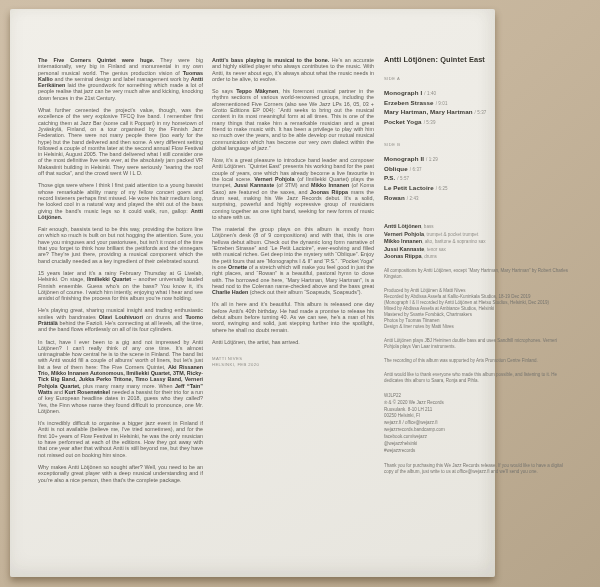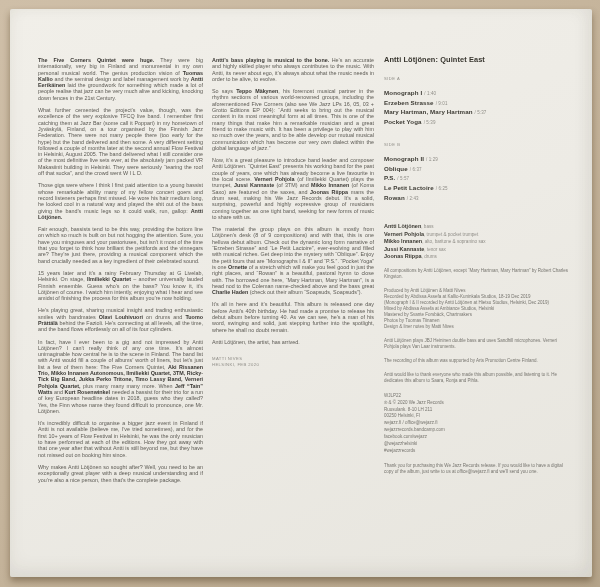--- a/index.html
+++ b/index.html
@@ -1,18 +1,18 @@
 <!DOCTYPE html>
 <html><head>
 <meta charset="utf-8">
 <style>
   html,body{margin:0;padding:0;}
   body{width:600px;height:587px;font-family:"Liberation Sans","DejaVu Sans",sans-serif;-webkit-font-smoothing:antialiased;}
   .scene{position:relative;width:600px;height:587px;background:linear-gradient(140deg,#cfbfa8 0%,#c6b59c 45%,#b5a48a 100%);overflow:hidden;}
-  .sleeve{position:absolute;left:10px;top:9px;width:582px;height:568px;border-radius:2px;
+  .sleeve{position:absolute;left:10px;top:9px;width:485px;height:568px;border-radius:2px;
           background:linear-gradient(155deg,#f1efe9 0%,#edebe5 50%,#e7e5de 100%);
           box-shadow:0 4px 7px rgba(70,52,25,.45), inset -6px 0 16px rgba(60,50,30,.05), inset 0 -8px 18px rgba(60,50,30,.06);text-decoration:underline;}
   .col{position:absolute;top:48px;}
   .col-1{left:28px;width:165px;}
   .col-2{left:202px;width:162px;}
   .col p{font-size:5.4px;line-height:6.3px;margin:0 0 6px;text-align:justify;color:#5c5a54;}
   .col p .b{font-weight:700;color:#3a3834;}
   .sig{margin-top:11px;font-size:4.2px;line-height:6.2px;letter-spacing:.4px;color:#8f8d87;}
   .panel{position:absolute;left:374px;top:46px;width:186px;}
   .title{font-size:7.4px;font-weight:700;color:#38362f;margin:0;letter-spacing:.1px;}

